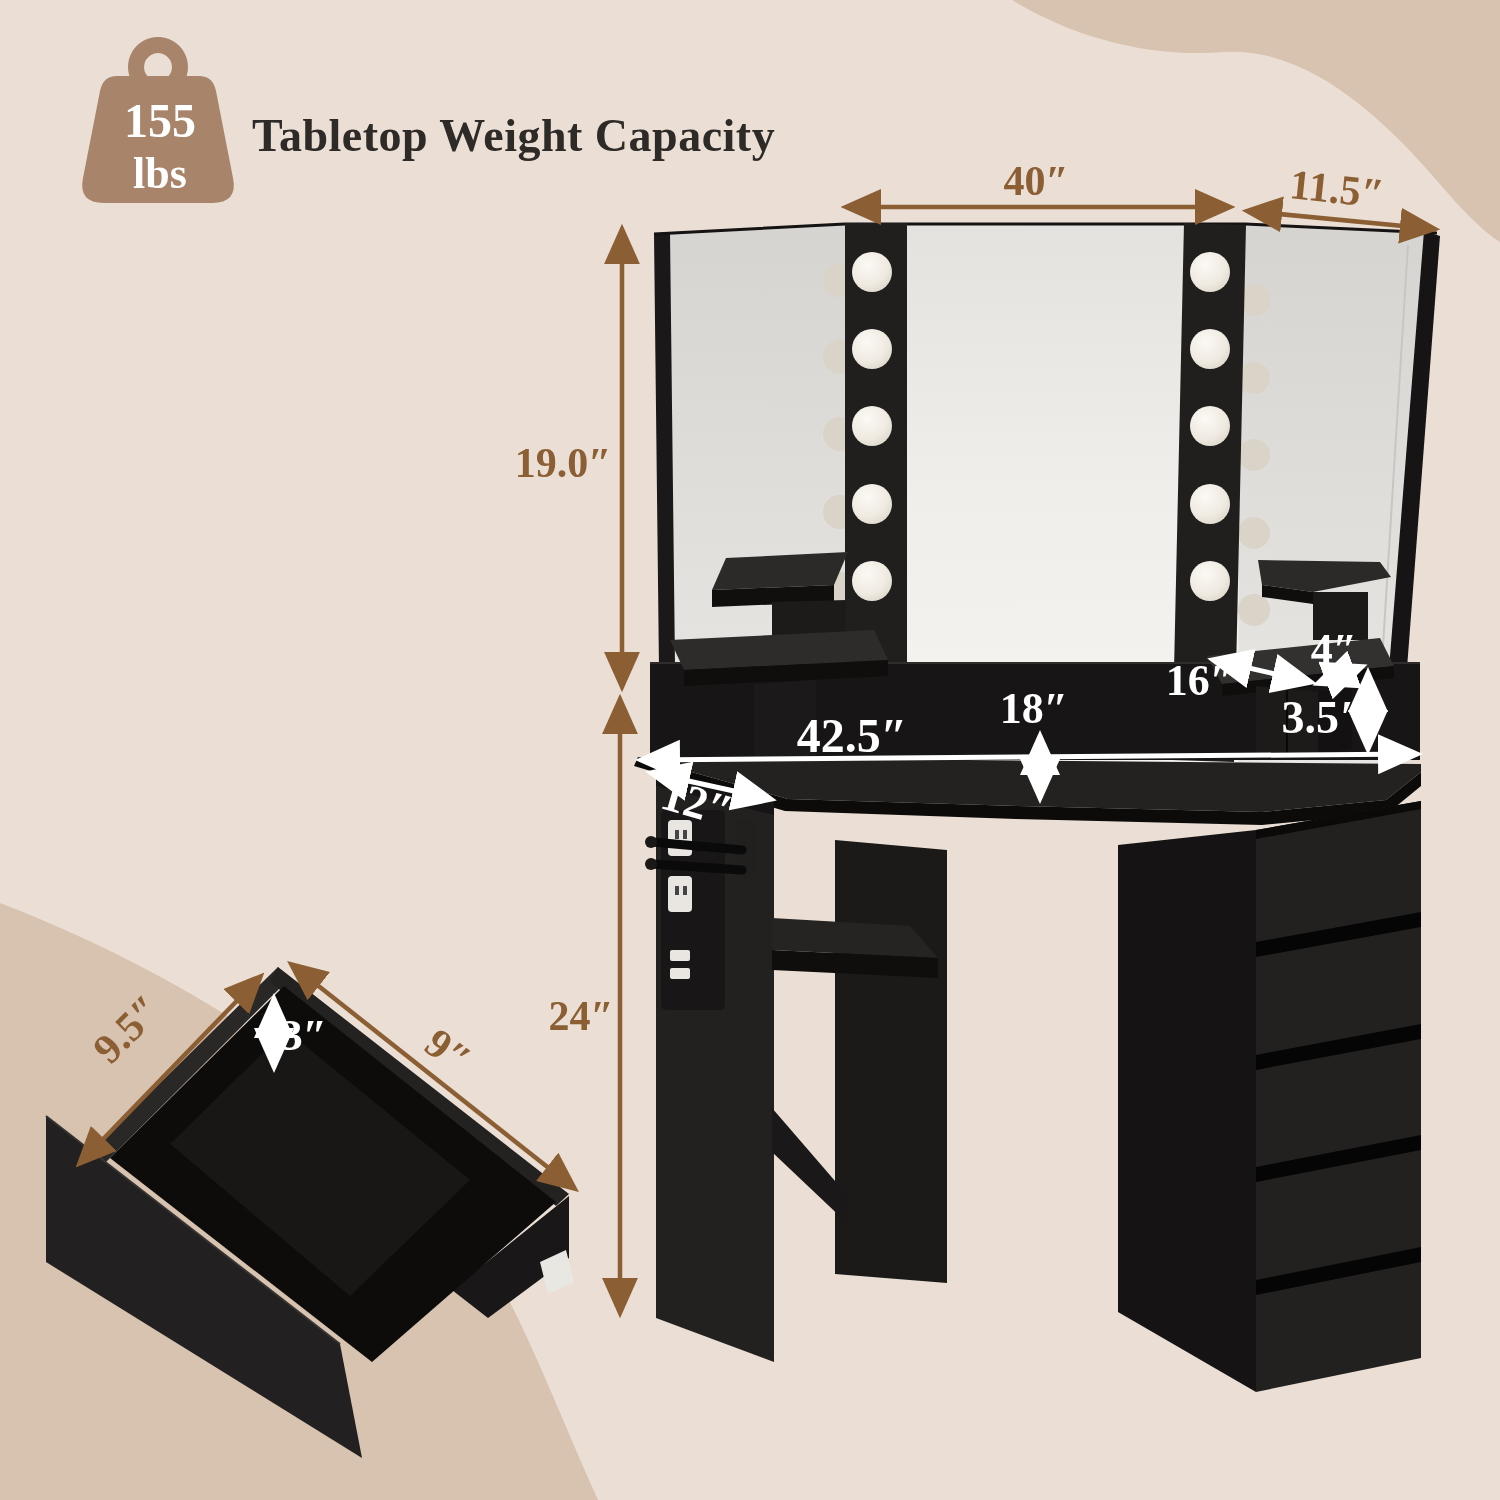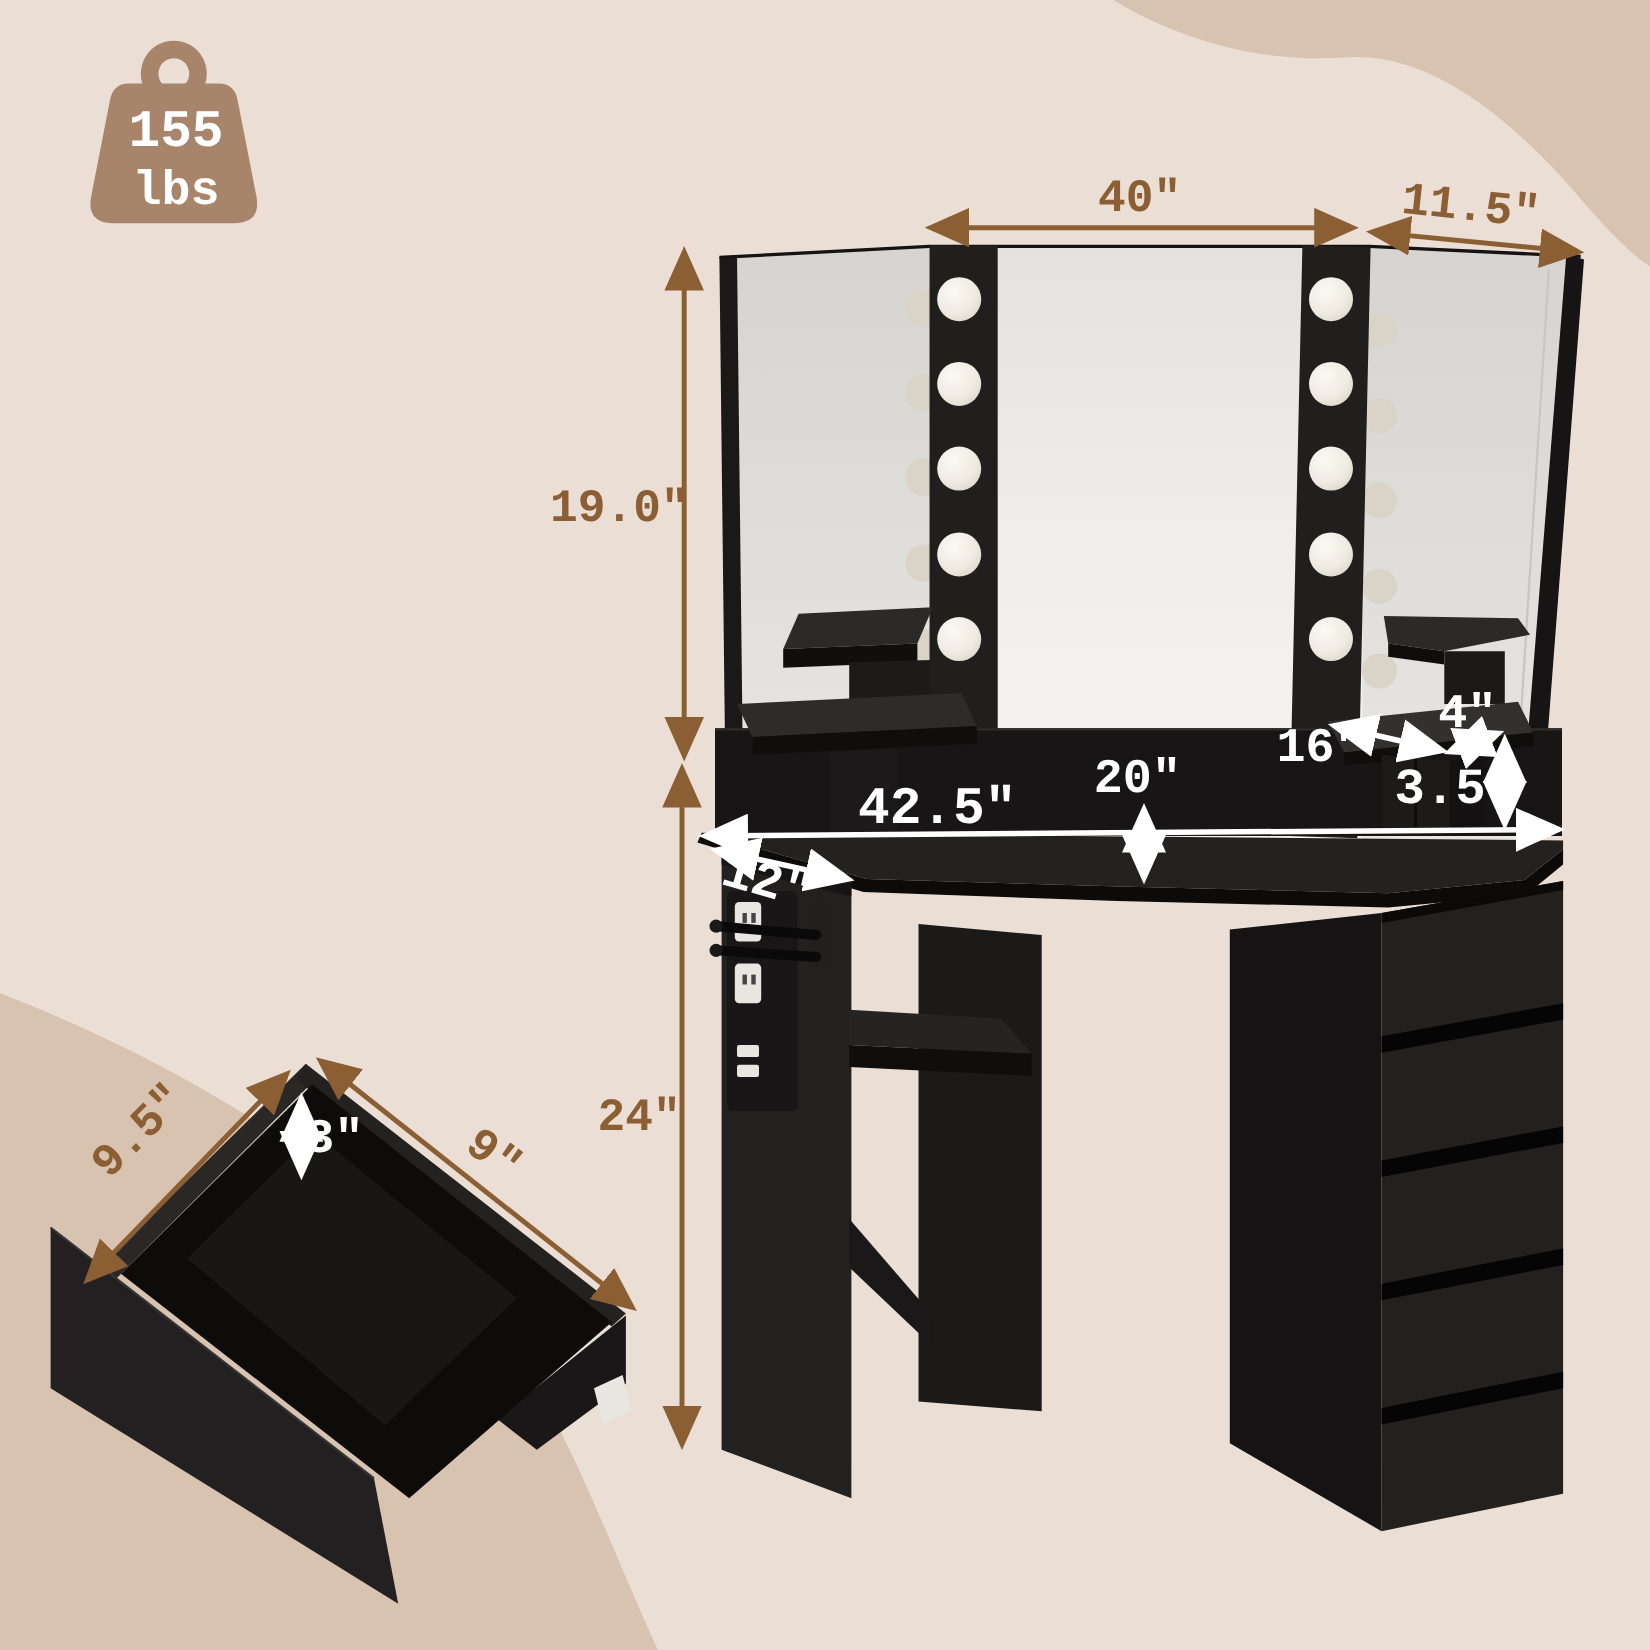--- a/index.html
+++ b/index.html
@@ -1,17 +1,17 @@
 <!DOCTYPE html>
 <html><head>
 <meta charset="utf-8">
 <style>
   html,body{margin:0;padding:0;background:#EBDFD5;}
   #stage{position:relative;width:1500px;height:1500px;overflow:hidden;
-         font-family:Liberation Mono, monospace;background:#EBDFD5;}
+         font-family:Liberation Serif, serif;background:#EBDFD5;}
   #scene{position:absolute;left:0;top:0;}
   .lbl{position:absolute;transform:translate(-50%,-50%);white-space:nowrap;line-height:1;}
   .b{color:#8B5E33;font-weight:600;}
   .w{color:#FFFFFF;font-weight:700;}
   .bt{position:absolute;transform:translate(-50%,-50%);color:#FFFFFF;font-weight:700;
       white-space:nowrap;line-height:1;}
   #title{position:absolute;transform:translateY(-50%);color:#2E2A27;font-weight:700;
          font-size:46px;letter-spacing:0.5px;white-space:nowrap;}
 </style>
 </head>
@@ -180,29 +180,30 @@
     <line x1="1040" y1="737" x2="1040" y2="797" marker-start="url(#mw)" marker-end="url(#mw)"></line>
     <line x1="1214" y1="660" x2="1310" y2="682" marker-start="url(#mw)" marker-end="url(#mw)"></line>
     <line x1="1319" y1="683" x2="1361" y2="667" marker-start="url(#mw)" marker-end="url(#mw)"></line>
     <line x1="1368" y1="674" x2="1368" y2="748" marker-start="url(#mw)" marker-end="url(#mw)"></line>
     <line x1="274" y1="1000" x2="274" y2="1066" marker-start="url(#mw)" marker-end="url(#mw)"></line>
   </g>
 </svg>
 
   <div class="bt" style="left:160px;top:121px;font-size:48px">155</div>
   <div class="bt" style="left:160px;top:174px;font-size:44px">lbs</div>
+  <div id="title" style="left:252px;top:135px">Tabletop Weight Capacity</div>
 
   <div class="lbl b" style="left:1036px;top:181px;font-size:42px">40″</div>
   <div class="lbl b" style="left:1337px;top:189px;font-size:42px;transform:translate(-50%,-50%) rotate(6deg)">11.5″</div>
   <div class="lbl b" style="left:563px;top:463px;font-size:42px">19.0″</div>
   <div class="lbl b" style="left:581px;top:1016px;font-size:42px">24″</div>
   <div class="lbl b" style="left:127px;top:1029px;font-size:42px;transform:translate(-50%,-50%) rotate(-45deg)">9.5″</div>
   <div class="lbl b" style="left:448px;top:1051px;font-size:42px;transform:translate(-50%,-50%) rotate(37deg)">9″</div>
 
   <div class="lbl w" style="left:852px;top:736px;font-size:48px">42.5″</div>
   <div class="lbl w" style="left:697px;top:803px;font-size:46px;transform:translate(-50%,-50%) rotate(16deg)">12″</div>
-  <div class="lbl w" style="left:1034px;top:709px;font-size:44px">20″</div>
+  <div class="lbl w" style="left:1034px;top:709px;font-size:44px">18″</div>
   <div class="lbl w" style="left:1200px;top:681px;font-size:44px">16″</div>
   <div class="lbl w" style="left:1334px;top:650px;font-size:44px">4″</div>
   <div class="lbl w" style="left:1323px;top:718px;font-size:46px">3.5″</div>
   <div class="lbl w" style="left:304px;top:1036px;font-size:44px">3″</div>
 
 </div>
 
 </body></html>

